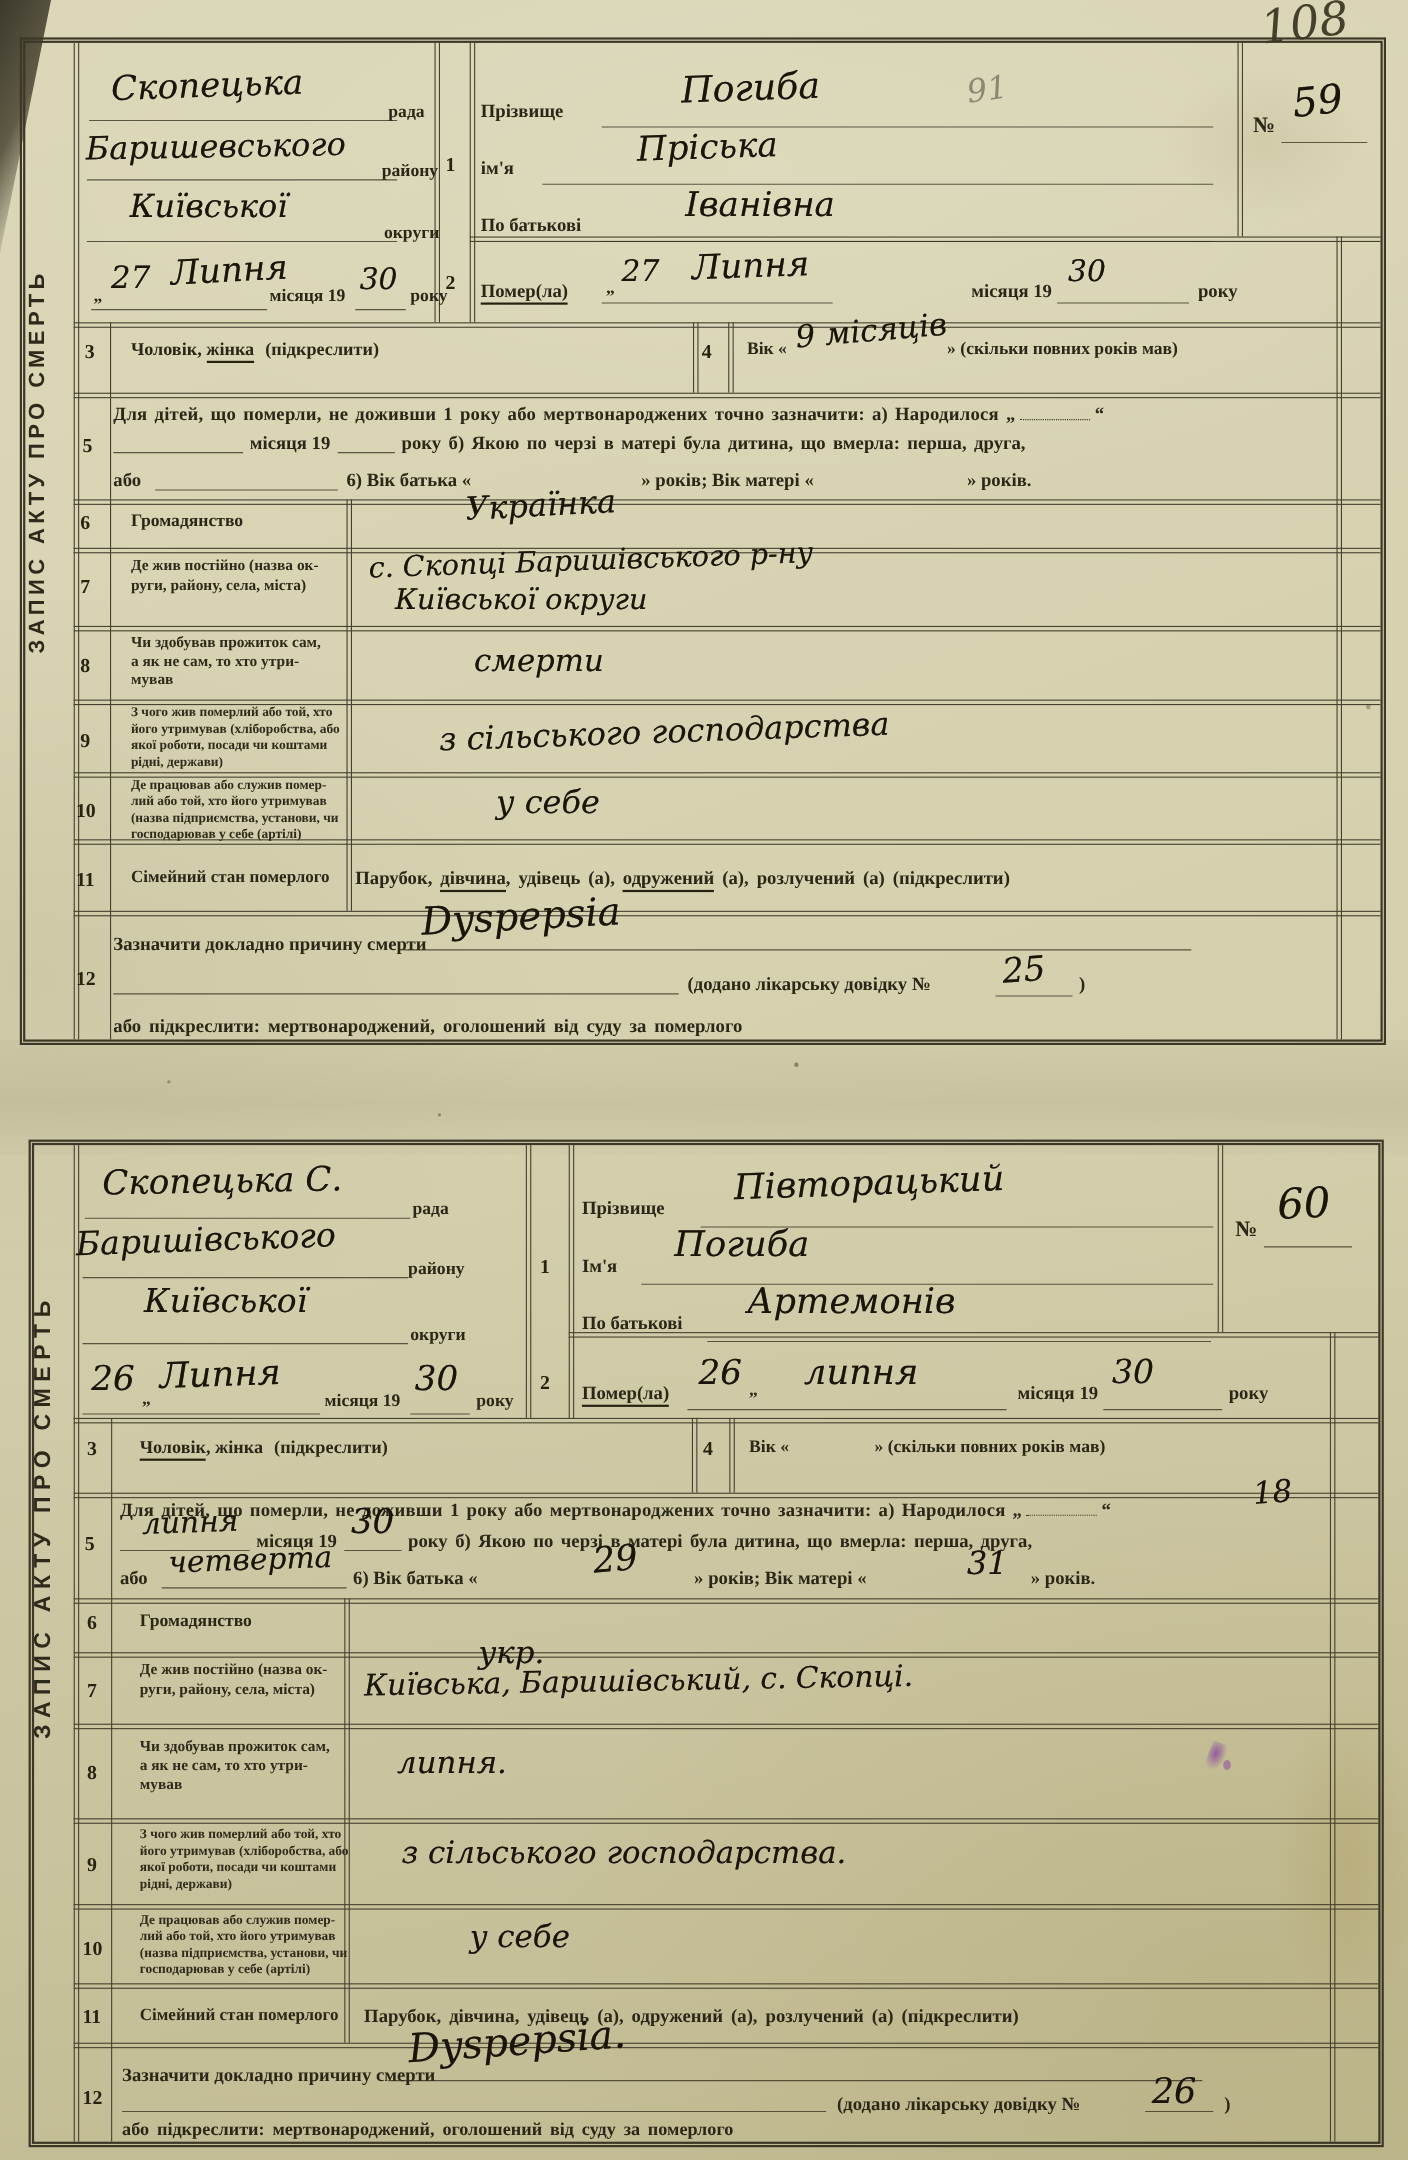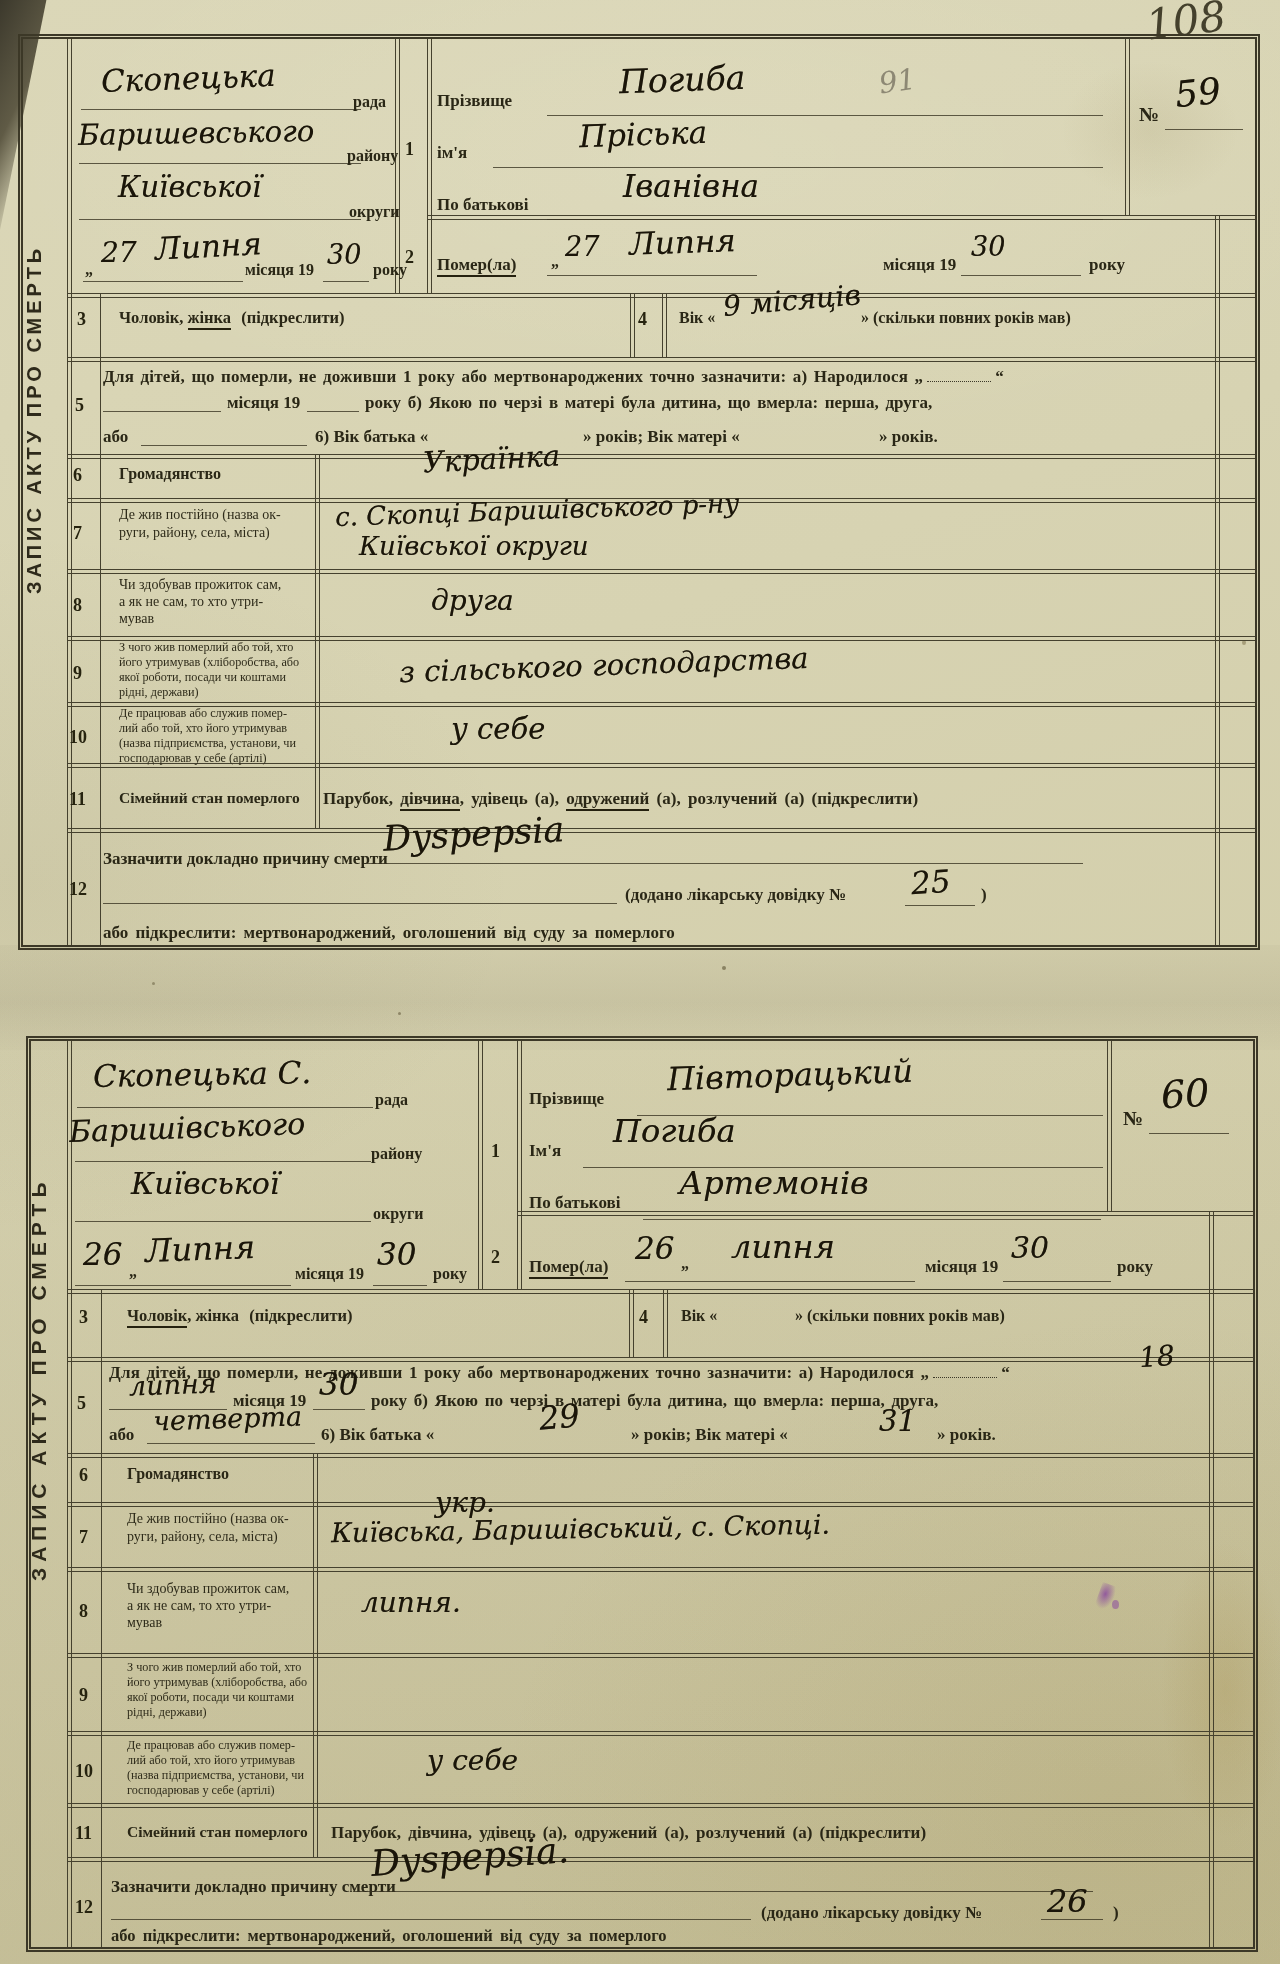--- a/index.html
+++ b/index.html
@@ -12,21 +12,21 @@
       radial-gradient(900px 700px at 88% 92%, rgba(145,122,55,.14), transparent 70%),
       radial-gradient(700px 500px at 2% 45%, rgba(120,110,70,.10), transparent 70%),
       linear-gradient(180deg, rgba(0,0,0,0) 50%, rgba(95,84,42,.06) 72%, rgba(110,95,45,.12) 100%);}
   .form{position:absolute;border:5px double #3c3827;}
   .vld{position:absolute;width:3px;border-left:1.3px solid #45412e;border-right:1.3px solid #45412e;}
   .vl{position:absolute;width:0;border-left:1.4px solid #45412e;}
   .hld{position:absolute;height:3px;border-top:1.3px solid #45412e;border-bottom:1.3px solid #45412e;}
   .wl{position:absolute;height:0;border-bottom:1.2px solid rgba(55,50,32,.78);}
   .pr{position:absolute;font-family:"Liberation Serif",serif;font-weight:bold;color:#2a2716;
       font-size:16px;white-space:nowrap;line-height:1.15;}
-  .prs{position:absolute;font-family:"Liberation Serif",serif;font-weight:normal;color:#2e2b1a;
+  .prs{position:absolute;font-family:"Liberation Serif",serif;font-weight:bold;color:#2e2b1a;
       font-size:13px;white-space:nowrap;line-height:1.1;}
   .pxs{font-size:12.2px;}
   .num{position:absolute;font-family:"Liberation Serif",serif;font-weight:bold;color:#26230f;font-size:18px;}
   .hw{position:absolute;font-family:"DejaVu Serif",serif;font-style:italic;color:#1a1509;
       white-space:nowrap;line-height:1;text-shadow:0 0 .5px rgba(26,21,9,.55);}
   .pencil{color:#8d8874;text-shadow:none;}
   .u{border-bottom:2px solid #25210f;padding-bottom:1px;}
   .dotline{display:inline-block;width:64px;height:12px;border-bottom:1.6px dotted #3c3828;margin:0 4px;}
   .vtitle{position:absolute;writing-mode:vertical-rl;transform:rotate(180deg);
       font-family:"Liberation Sans",sans-serif;font-weight:bold;color:#2e2a1b;
@@ -166,21 +166,21 @@
     <div class="num" style="left:50px;top:484px;">7</div>
     <div class="prs" style="left:96px;top:468px;font-size:14px;">Де жив постійно (назва ок-</div>
     <div class="prs" style="left:96px;top:486px;font-size:14px;">руги, району, села, міста)</div>
     <div class="hw" style="left:312px;top:458px;font-size:26px;transform:rotate(-2deg);">с. Скопці Баришівського р-ну</div>
     <div class="hw" style="left:336px;top:494px;font-size:26px;">Київської округи</div>
 
     <div class="num" style="left:50px;top:556px;">8</div>
     <div class="prs" style="left:96px;top:538px;font-size:14px;">Чи здобував прожиток сам,</div>
     <div class="prs" style="left:96px;top:555px;font-size:14px;">а як не сам, то хто утри-</div>
     <div class="prs" style="left:96px;top:572px;font-size:14px;">мував</div>
-    <div class="hw" style="left:408px;top:548px;font-size:28px;">друга</div>
+    <div class="hw" style="left:408px;top:548px;font-size:28px;">смерти</div>
 
     <div class="num" style="left:50px;top:624px;">9</div>
     <div class="prs pxs" style="left:96px;top:602px;">З чого жив померлий або той, хто</div>
     <div class="prs pxs" style="left:96px;top:617px;">його утримував (хліборобства, або</div>
     <div class="prs pxs" style="left:96px;top:632px;">якої роботи, посади чи коштами</div>
     <div class="prs pxs" style="left:96px;top:647px;">рідні, держави)</div>
     <div class="hw" style="left:376px;top:612px;font-size:29px;transform:rotate(-2deg);">з сільського господарства</div>
 
     <div class="num" style="left:46px;top:688px;">10</div>
     <div class="prs pxs" style="left:96px;top:668px;">Де працював або служив помер-</div>
@@ -329,20 +329,21 @@
     <div class="prs" style="left:96px;top:540px;font-size:14px;">Чи здобував прожиток сам,</div>
     <div class="prs" style="left:96px;top:557px;font-size:14px;">а як не сам, то хто утри-</div>
     <div class="prs" style="left:96px;top:574px;font-size:14px;">мував</div>
     <div class="hw" style="left:330px;top:548px;font-size:28px;">липня.</div>
 
     <div class="num" style="left:48px;top:644px;">9</div>
     <div class="prs pxs" style="left:96px;top:620px;">З чого жив померлий або той, хто</div>
     <div class="prs pxs" style="left:96px;top:635px;">його утримував (хліборобства, або</div>
     <div class="prs pxs" style="left:96px;top:650px;">якої роботи, посади чи коштами</div>
     <div class="prs pxs" style="left:96px;top:665px;">рідні, держави)</div>
+    <div class="hw" style="left:334px;top:630px;font-size:28px;">з сільського господарства.</div>
 
     <div class="num" style="left:44px;top:720px;">10</div>
     <div class="prs pxs" style="left:96px;top:698px;">Де працював або служив помер-</div>
     <div class="prs pxs" style="left:96px;top:713px;">лий або той, хто його утримував</div>
     <div class="prs pxs" style="left:96px;top:728px;">(назва підприємства, установи, чи</div>
     <div class="prs pxs" style="left:96px;top:743px;">господарював у себе (артілі)</div>
     <div class="hw" style="left:396px;top:706px;font-size:28px;">у себе</div>
 
     <div class="num" style="left:44px;top:782px;">11</div>
     <div class="pr" style="left:96px;top:782px;font-size:15.5px;">Сімейний стан померлого</div>

